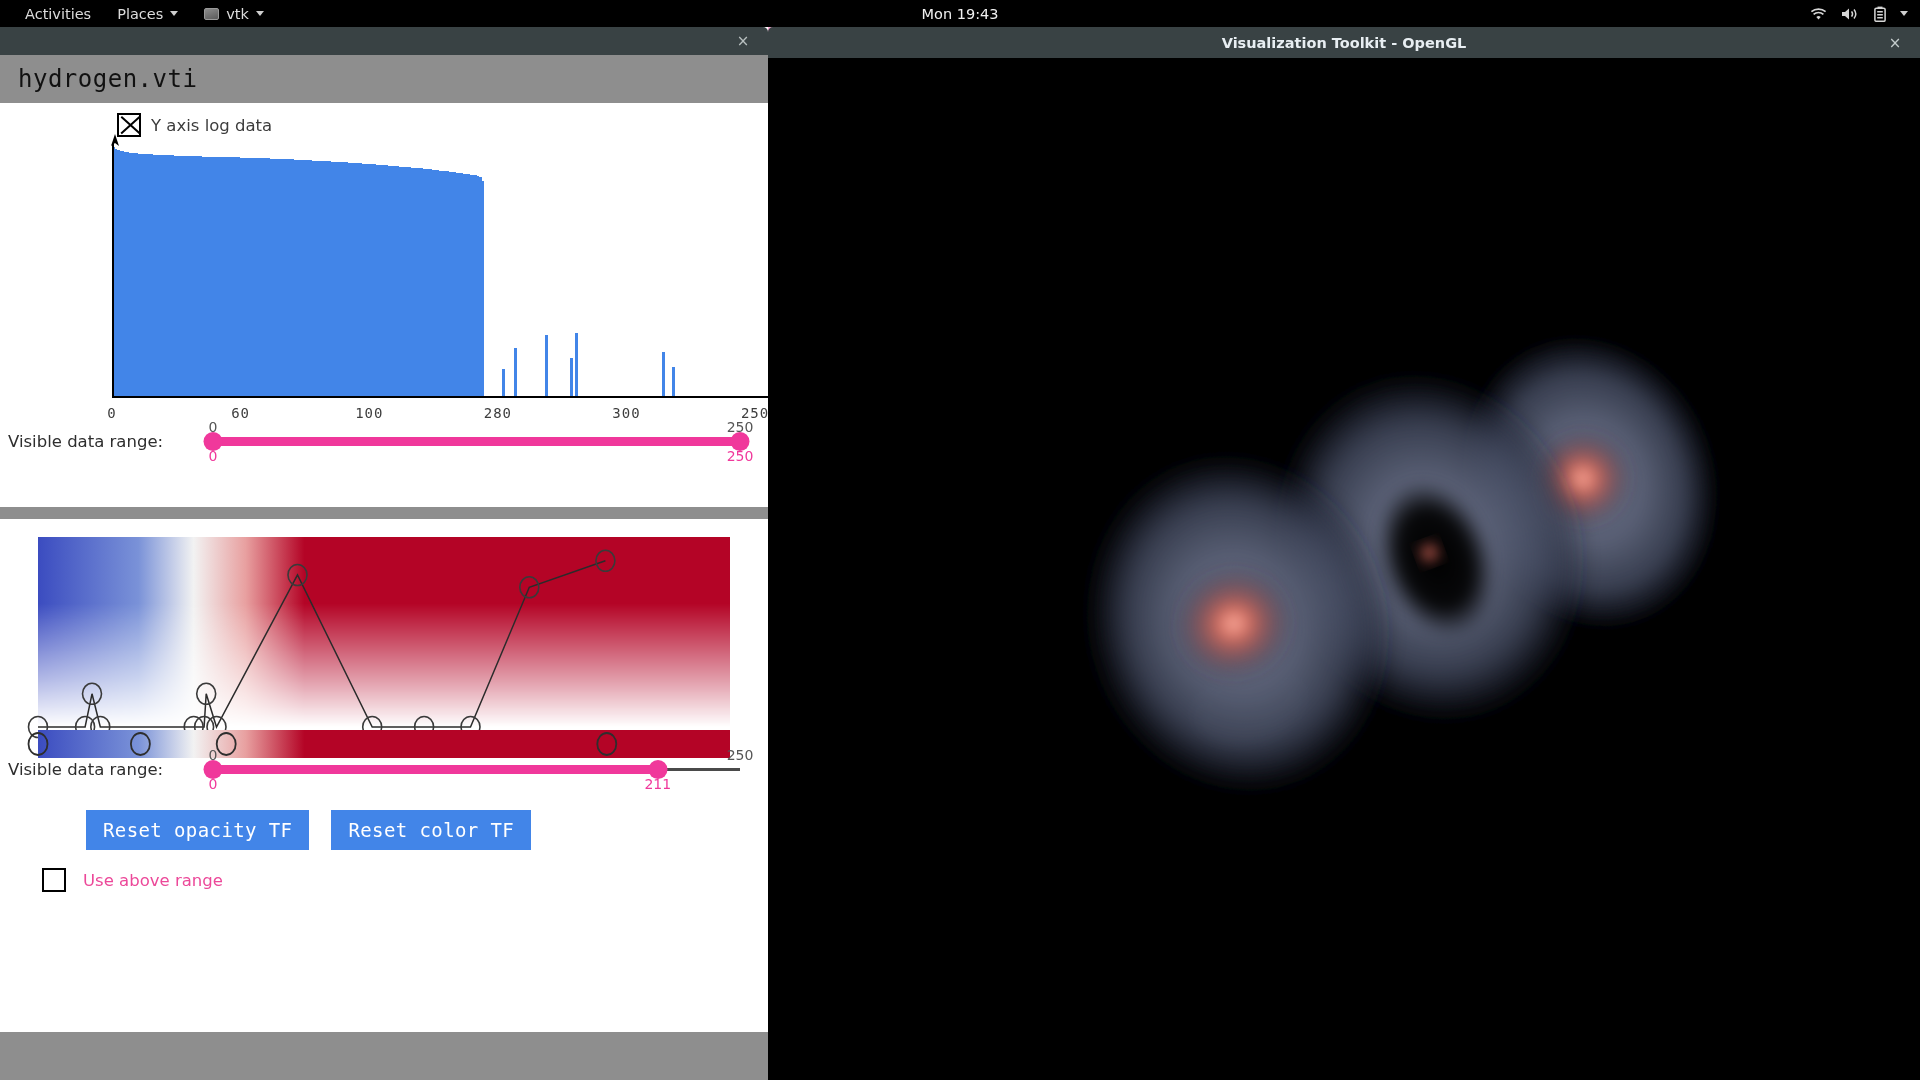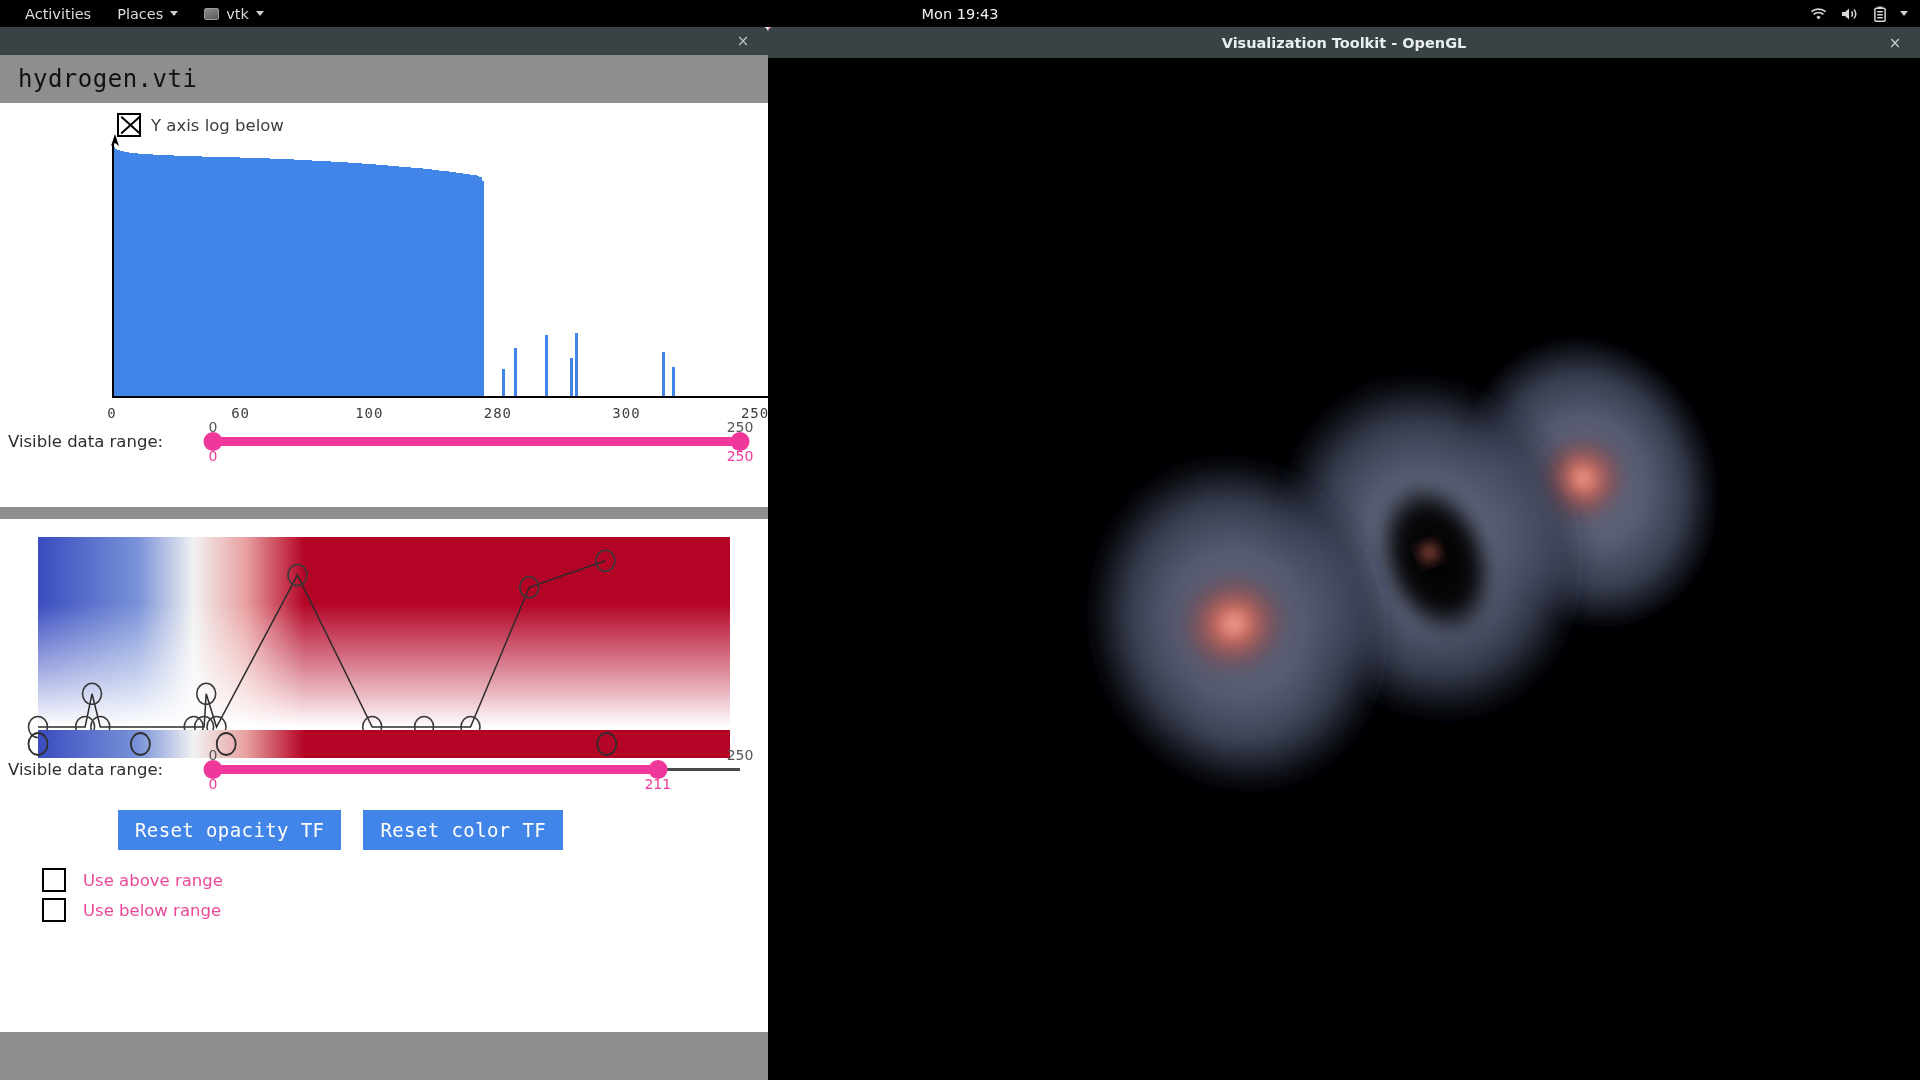--- a/index.html
+++ b/index.html
@@ -96,21 +96,21 @@
   
   .panelB { position:relative; background:#fff; }
   .tf-wrap { position:relative; margin:18px 0 0 38px; width:692px; height:215px; }
   .tf-grad {
     position:absolute; left:0; top:0; width:692px; height:190px;
   }
   .tf-svg { position:absolute; left:-14px; top:-14px; width:720px; height:230px; overflow:visible;}
   .colorbar { position:absolute; left:0; top:193px; width:692px; height:28px; }
   .cb-svg { position:absolute; left:-14px; top:179px; width:720px; height:58px; overflow:visible;}
 
-  .btn-row { display:flex; gap:22px; padding-left:118px; padding-top:20px; }
+  .btn-row { display:flex; gap:22px; padding-left:86px; padding-top:20px; }
   .btn {
     background:#4285e8; color:#fff; border:none;
     font-family:"DejaVu Sans Mono", monospace; font-size:19px;
     padding:9px 17px; letter-spacing:0.4px; cursor:pointer;
   }
 
   .cbs { padding-left:42px; padding-top:18px; }
   .cb-row2 { display:flex; align-items:center; gap:17px; margin-bottom:6px; }
   .cb-box2 { width:24px;height:24px;border:2.5px solid #000;background:#fff; flex:0 0 auto;}
   .cb-lab2 { font-size:16.5px; color:#ec4899; font-family:"DejaVu Sans", sans-serif;}
@@ -242,21 +242,21 @@
       <span class="winL-close">×</span>
     </div>
     <div class="winL-header">
       <span class="fname">hydrogen.vti</span>
     </div>
 
     <div class="panelA">
 
       <div class="cb-row">
         <span class="cb-box checked"></span>
-        <span class="cb-label">Y axis log below</span>
+        <span class="cb-label">Y axis log data</span>
       </div>
 
       <div class="hist-wrap">
         <div class="plot" id="plot">
             <div style="position:absolute;left:0.00px;bottom:0;width:2.95px;height:251.00px;background:#4285e8;"></div>
             <div style="position:absolute;left:2.35px;bottom:0;width:2.95px;height:248.91px;background:#4285e8;"></div>
             <div style="position:absolute;left:4.70px;bottom:0;width:2.95px;height:247.76px;background:#4285e8;"></div>
             <div style="position:absolute;left:7.05px;bottom:0;width:2.95px;height:247.19px;background:#4285e8;"></div>
             <div style="position:absolute;left:9.41px;bottom:0;width:2.95px;height:246.62px;background:#4285e8;"></div>
             <div style="position:absolute;left:11.76px;bottom:0;width:2.95px;height:246.14px;background:#4285e8;"></div>
@@ -502,22 +502,18 @@
       <div class="btn-row">
         <button class="btn">Reset opacity TF</button>
         <button class="btn">Reset color TF</button>
       </div>
 
       <div class="cbs">
         <div class="cb-row2">
           <span class="cb-box2"></span>
           <span class="cb-lab2">Use above range</span>
         </div>
-        <div class="cb-row2">
-          <span class="cb-box2"></span>
-          <span class="cb-lab2">Use below range</span>
-        </div>
       </div>
     </div>
 
     <div class="winL-footer"></div>
   </div>
 </div>
 
 </body></html>

